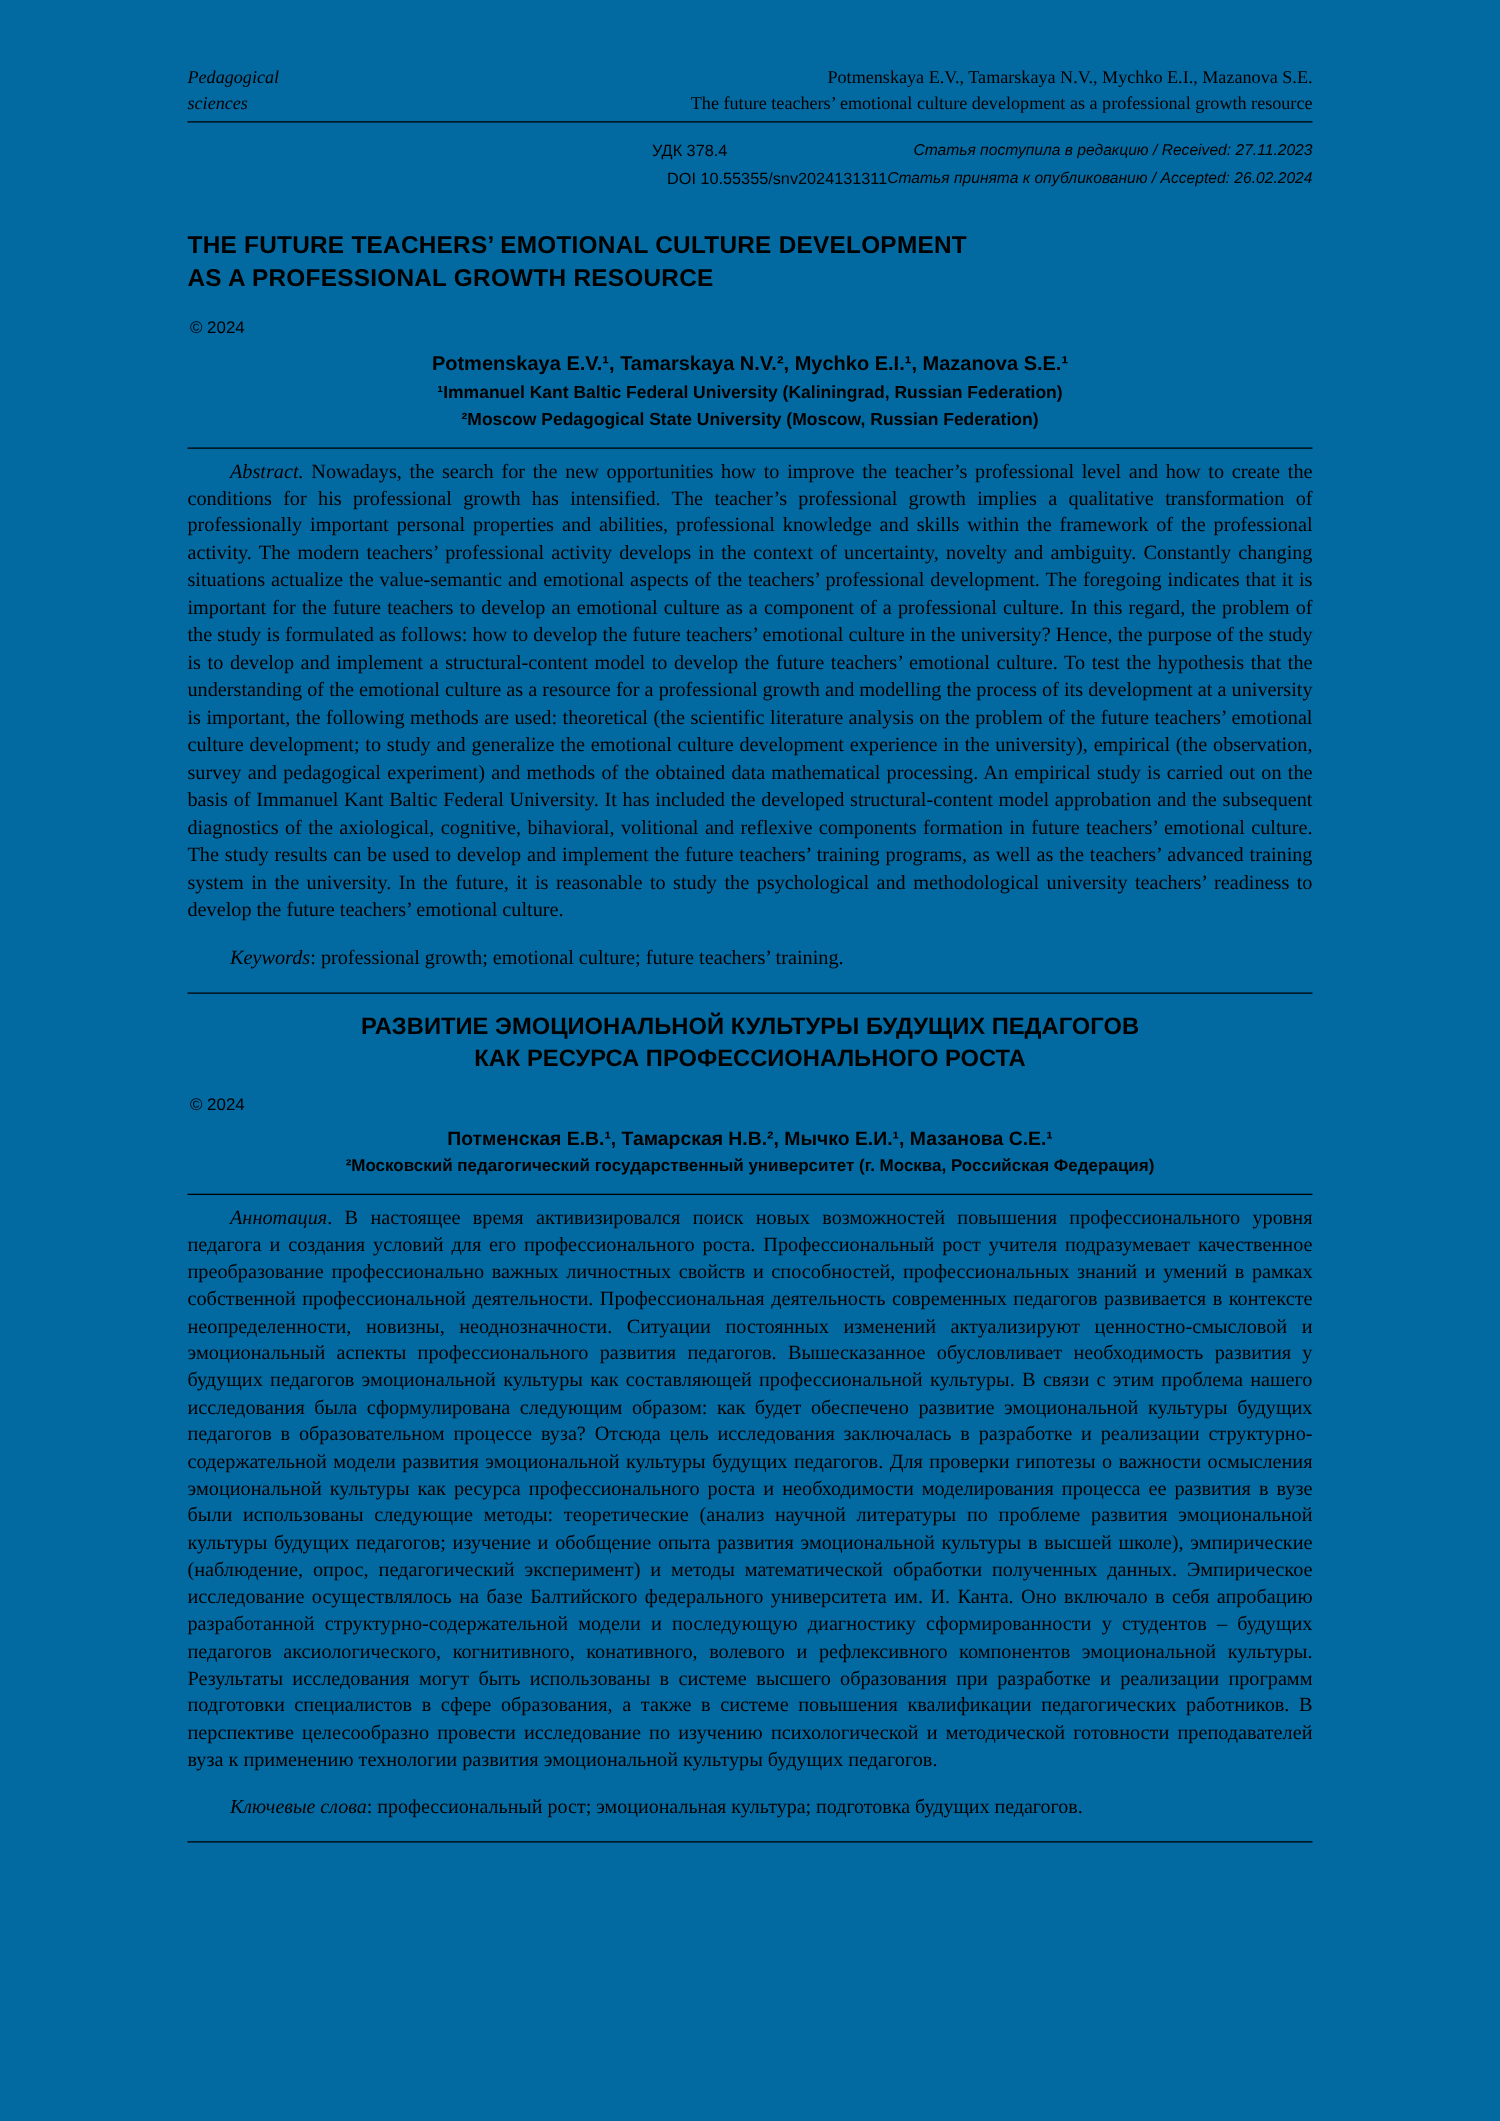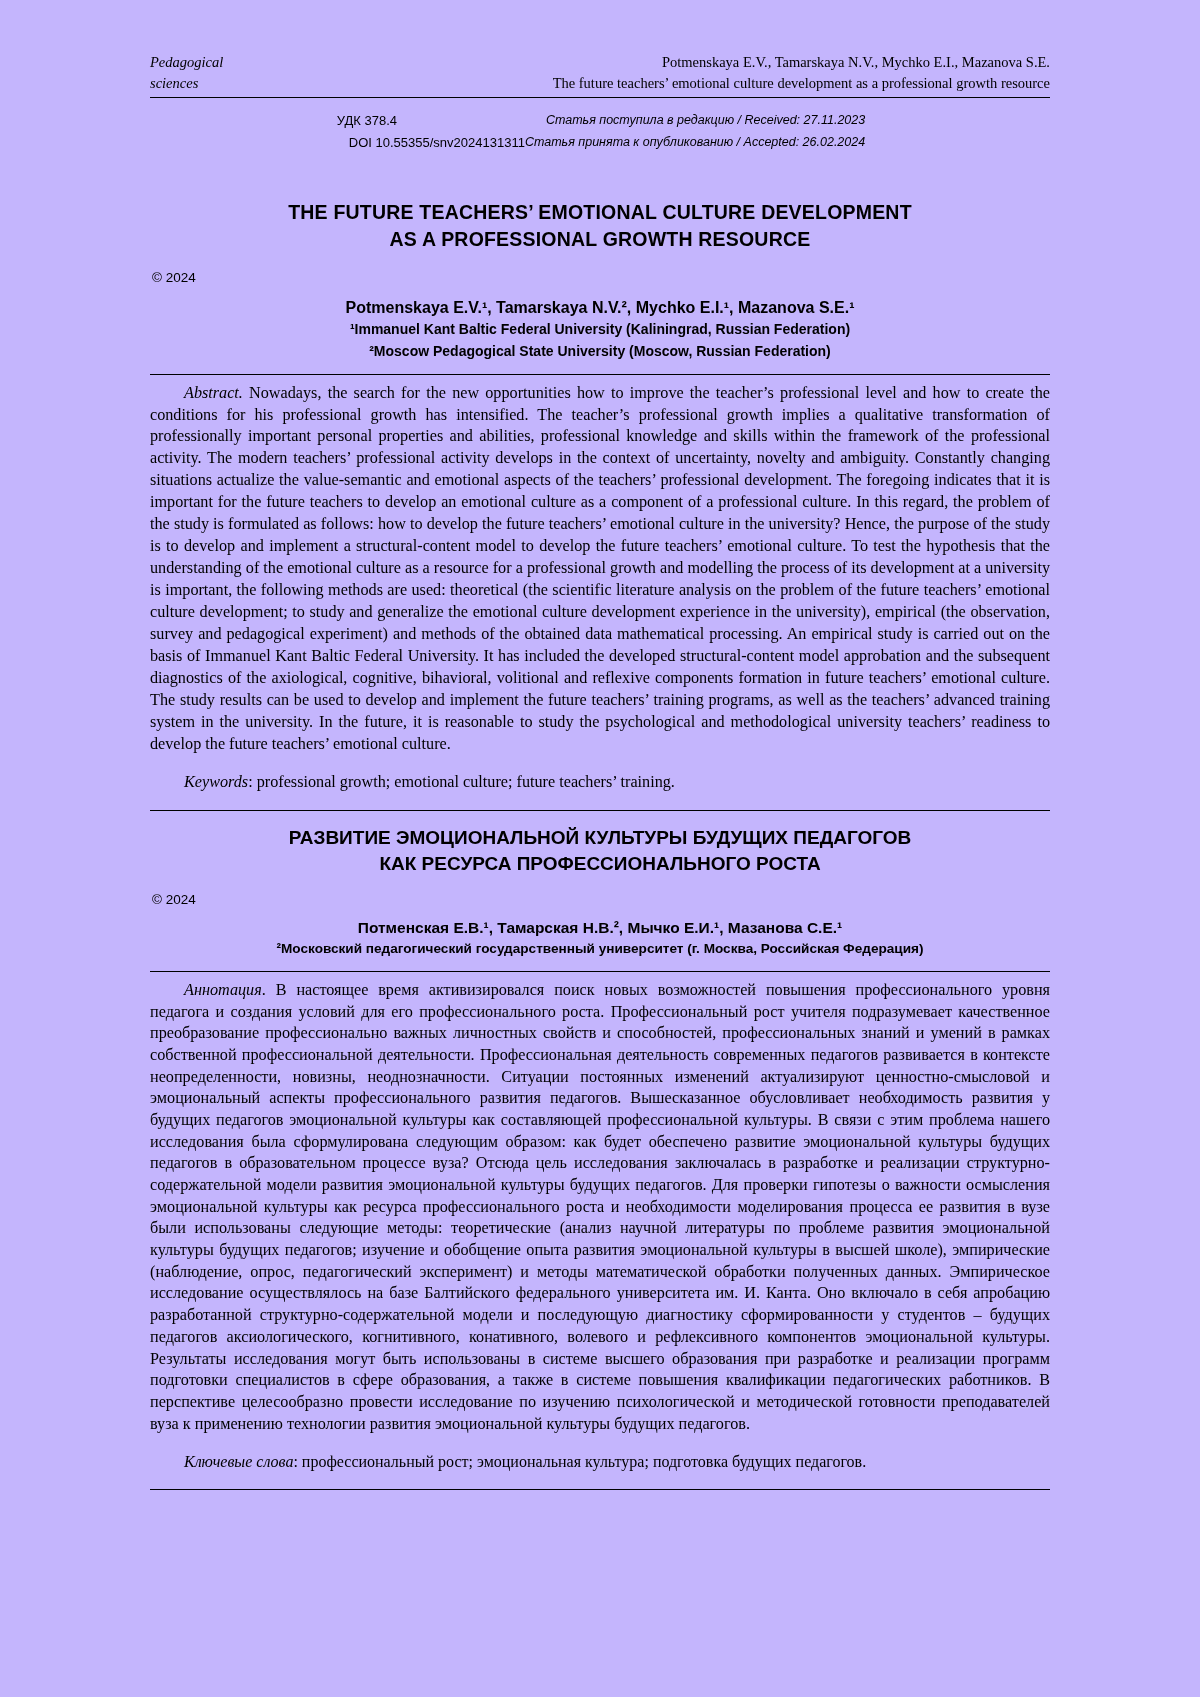--- a/index.html
+++ b/index.html
@@ -5,21 +5,21 @@
   html, body {
     margin: 0;
     padding: 0;
     background: #ffffff;
   }
   .page {
     position: relative;
     width: 1200px;
     height: 1697px;
     margin: 0 auto;
-    background: #c4b5fd;
+    background: #0369a1;
     font-family: "Liberation Serif", serif;
     color: #000000;
     box-sizing: border-box;
     padding: 52px 150px 0 150px;
   }
 
   
   .runhead {
     display: flex;
     justify-content: space-between;
@@ -39,47 +39,46 @@
   .runhead-right div { white-space: nowrap; }
   .rule-top {
     border-bottom: 1.2px solid #000;
     margin-top: 4px;
     margin-bottom: 12px;
   }
 
   
   .meta {
     display: flex;
-    justify-content: center;
+    justify-content: flex-end;
     font-size: 13.5px;
     line-height: 1.7;
   }
   .meta-left {
     font-family: "Liberation Sans", sans-serif;
     font-size: 13px;
   }
   .meta-left .udk { margin-left: 2px; }
   .meta-left .doi { margin-left: 14px; }
   .meta-right {
     text-align: right;
     font-family: "Liberation Sans", sans-serif;
     font-style: italic;
     font-size: 12.5px;
     line-height: 1.75;
   }
 
   
   .title {
-    text-align: center;
     font-family: "Liberation Sans", sans-serif;
     font-weight: bold;
     font-size: 19.5px;
     line-height: 1.35;
     letter-spacing: 0.2px;
-    margin-top: 45px;
+    margin-top: 29px;
   }
   .copyright {
     font-family: "Liberation Sans", sans-serif;
     font-size: 13.5px;
     margin-top: 18px;
     margin-left: 2px;
   }
   .authors {
     text-align: center;
     font-family: "Liberation Sans", sans-serif;

